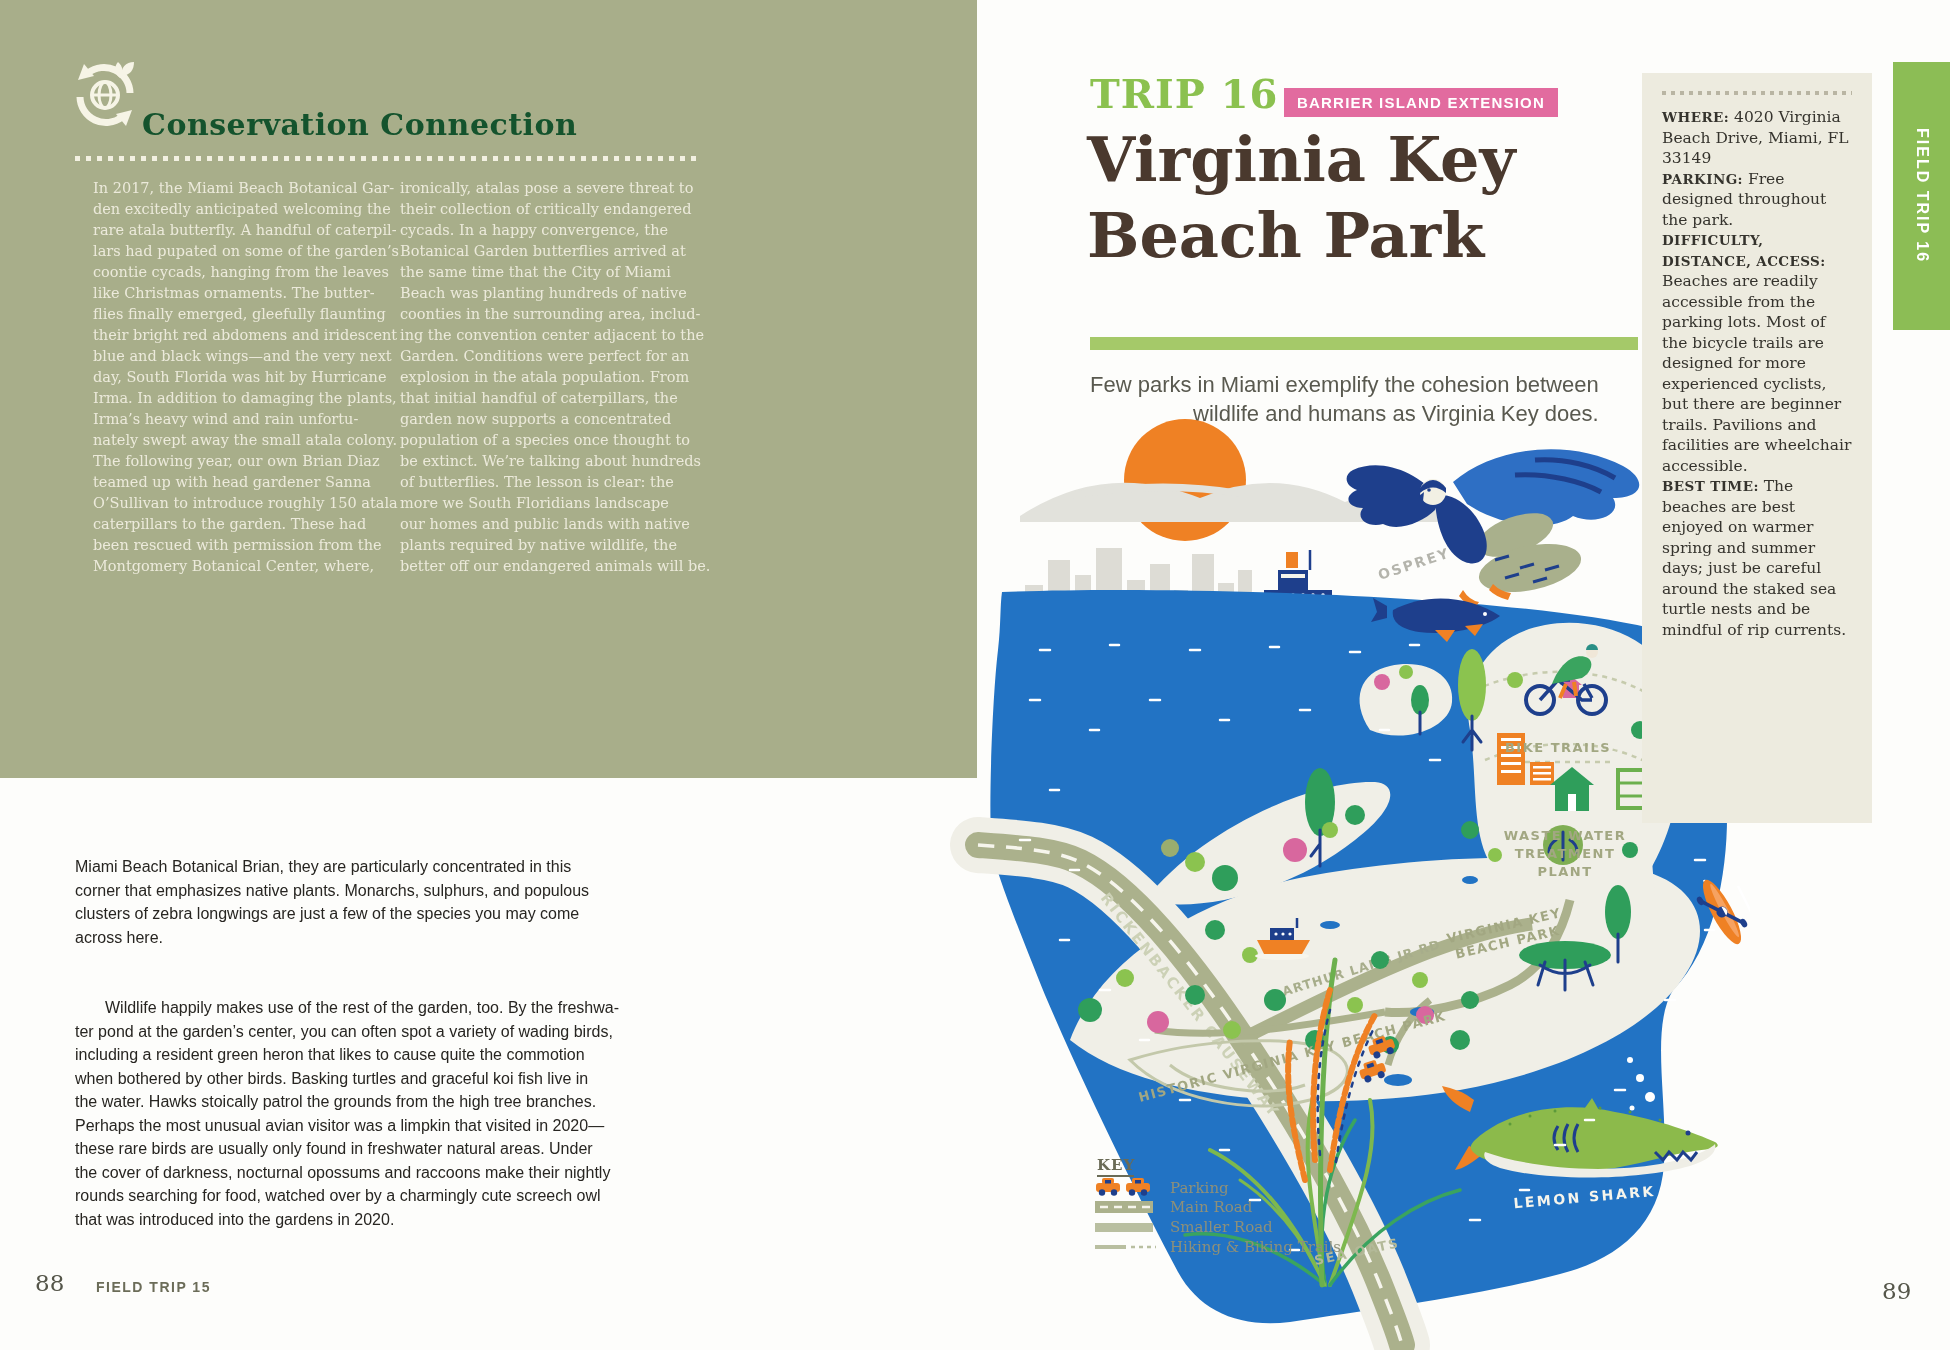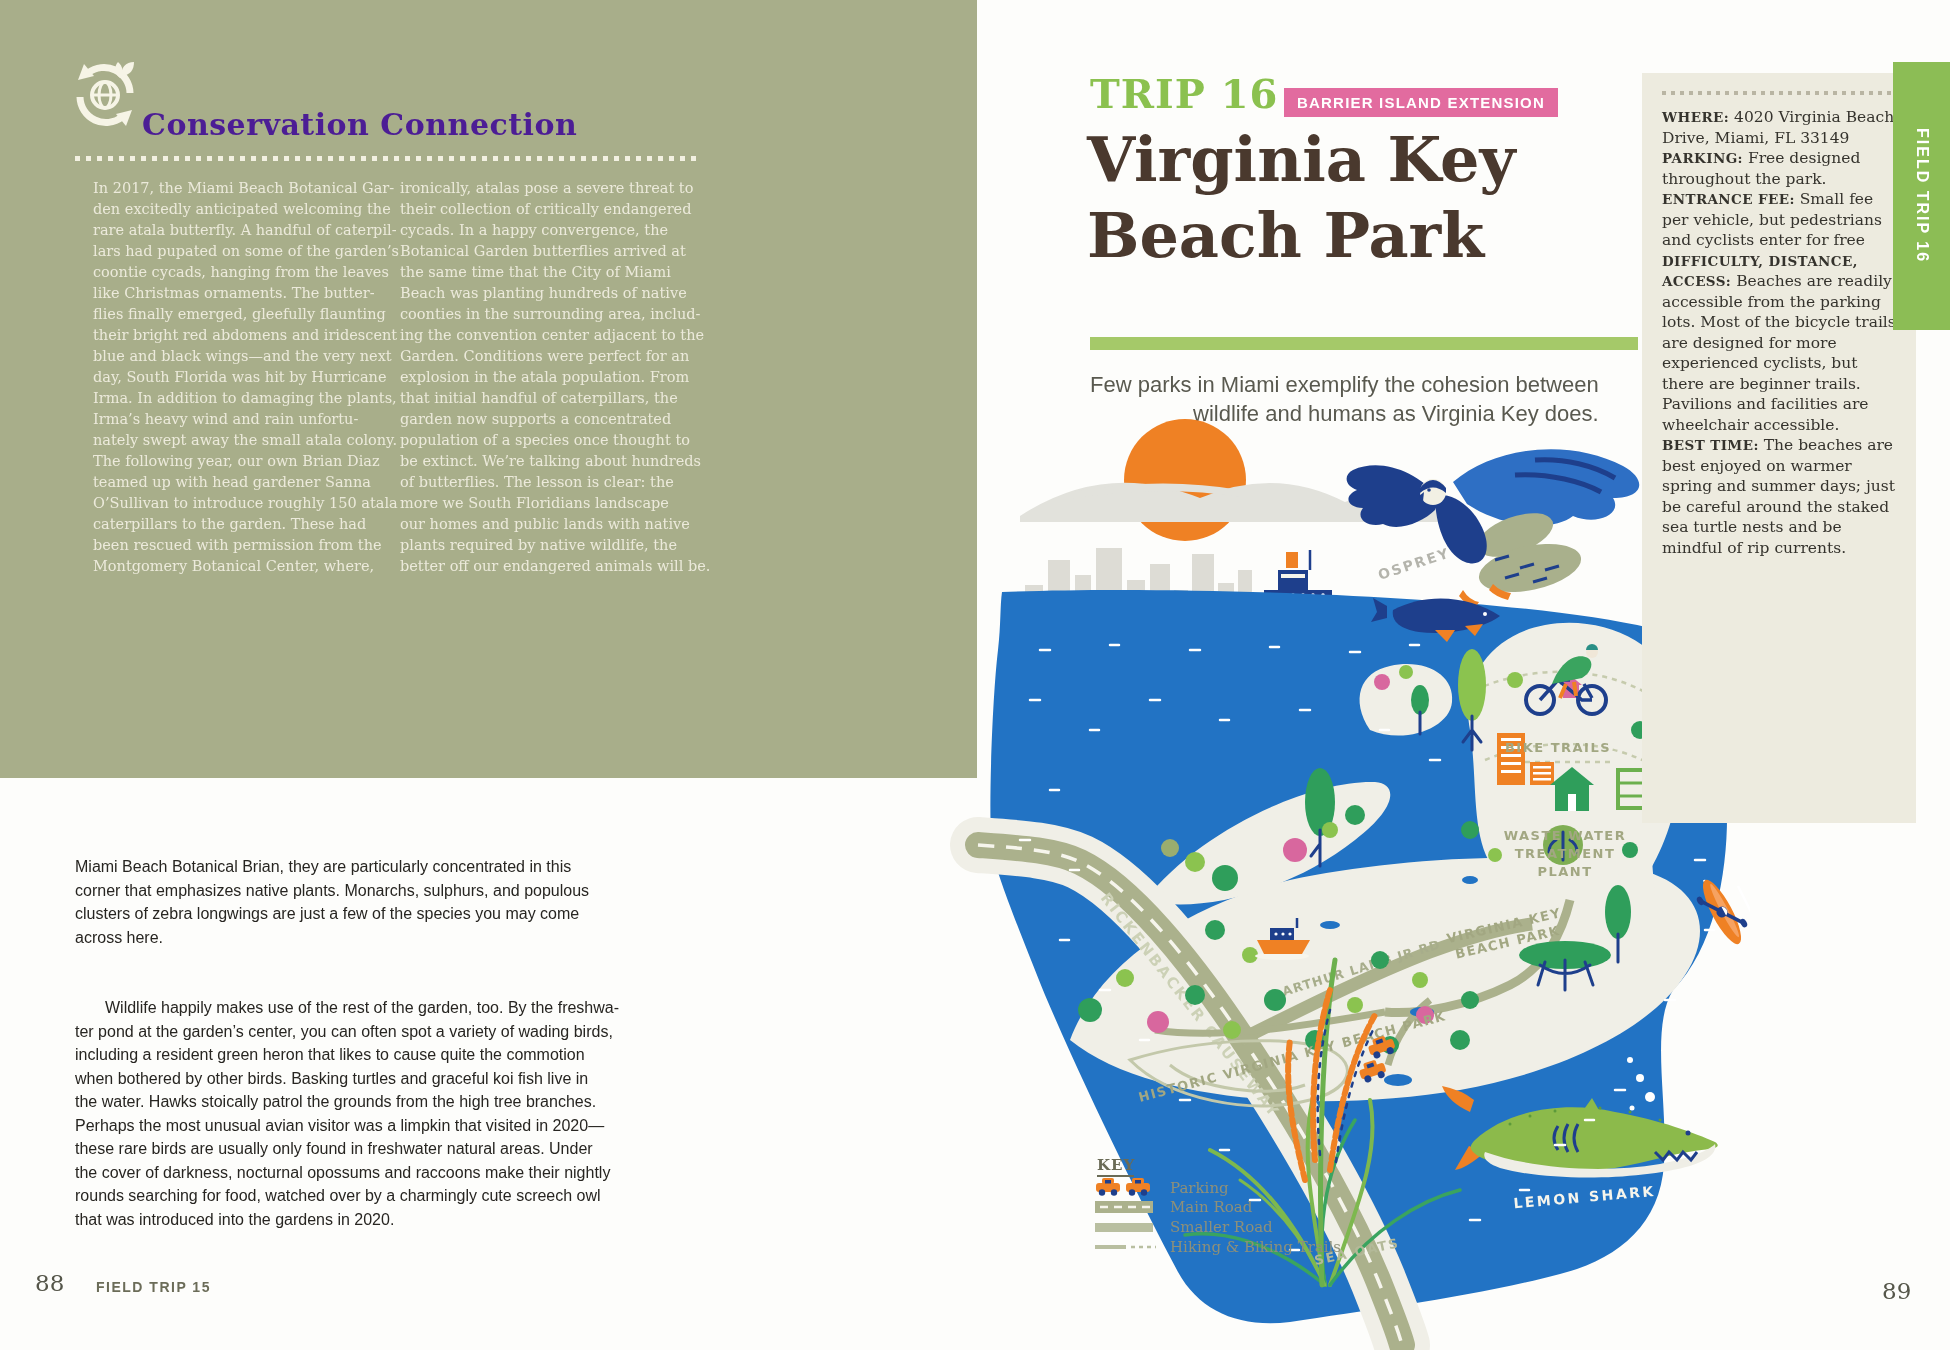--- a/index.html
+++ b/index.html
@@ -3,42 +3,42 @@
 <meta charset="utf-8">
 <style>
   html,body{margin:0;padding:0;}
   body{width:1950px;height:1350px;position:relative;background:#fdfdfb;overflow:hidden;
        font-family:"Liberation Sans",sans-serif;}
   .abs{position:absolute;}
 
   
   .green-box{left:0;top:0;width:977px;height:778px;background:#a8ae8a;}
   .cc-icon{left:70px;top:60px;width:70px;height:70px;}
-  .cc-title{left:142px;top:108px;font:700 30px/34px "DejaVu Serif",serif;color:#4c1d95;letter-spacing:.5px;}
+  .cc-title{left:142px;top:108px;font:700 30px/34px "DejaVu Serif",serif;color:#14532d;letter-spacing:.5px;}
   .cc-dots{left:75px;top:156px;width:622px;height:5px;
            background:repeating-linear-gradient(90deg,#f3f1e2 0 5px,transparent 5px 11px);}
   .gb-col{white-space:pre;font:400 14.5px/21px "DejaVu Serif",serif;color:#eceadb;}
   .gb-col1{left:93px;top:178px;}
   .gb-col2{left:400px;top:178px;}
   .body-text{left:75px;top:808px;white-space:pre;font:400 16px/23.5px "Liberation Sans",sans-serif;color:#272521;}
   .body-par2{text-indent:30px;}
   .pageno{font:400 23px/23px "DejaVu Serif",serif;color:#55564a;}
   .pn-left{left:35px;top:1272px;}
   .footer-label{left:96px;top:1280px;font:700 14px/14px "Liberation Sans",sans-serif;color:#6b6c58;letter-spacing:1.5px;}
 
   
   .trip-label{left:1090px;top:72px;font:700 40px/44px "DejaVu Serif",serif;color:#8bc14f;letter-spacing:1px;}
   .badge{left:1284px;top:88px;background:#e26b9f;color:#fff;font:700 15px/15px "Liberation Sans",sans-serif;
          letter-spacing:1.2px;padding:7px 13px;}
   .big-title{left:1087px;top:122px;white-space:pre;font:700 62px/76px "DejaVu Serif",serif;color:#4a392e;}
   .green-bar{left:1090px;top:337px;width:548px;height:13px;background:#a5c969;}
   .intro{left:1090px;top:370px;white-space:pre;font:400 22px/29px "Liberation Sans",sans-serif;color:#59594f;text-align:right;}
 
   
-  .sidebar{left:1642px;top:73px;width:274px;height:750px;background:#edebdf;box-sizing:border-box;
+  .sidebar{left:1642px;top:73px;width:230px;height:750px;background:#edebdf;box-sizing:border-box;
            padding:18px 20px 0 20px;z-index:5;}
   .sb-dots{height:4px;margin-bottom:12px;
            background:repeating-linear-gradient(90deg,#b9b5a3 0 4px,transparent 4px 9px);}
   .sb-entry{margin:0;font:400 15.5px/20.5px "DejaVu Serif",serif;color:#35332d;}
   .sb-label{font:700 13.5px/20.5px "DejaVu Serif",serif;letter-spacing:.4px;}
   .side-tab{left:1893px;top:62px;width:57px;height:268px;background:#8cbd55;z-index:5;
             display:flex;align-items:center;justify-content:center;}
   .side-tab span{writing-mode:vertical-rl;font:700 16px/16px "Liberation Sans",sans-serif;
                  color:#fff;letter-spacing:2px;}
   .pn-right{left:1882px;top:1280px;}
@@ -470,21 +470,20 @@
 <div class="abs big-title">Virginia Key
 Beach Park</div>
 <div class="abs green-bar"></div>
 <div class="abs intro">Few parks in Miami exemplify the cohesion between
 wildlife and humans as Virginia Key does.</div>
 
 <div class="abs sidebar">
   <div class="sb-dots"></div>
   <p class="sb-entry"><b class="sb-label">WHERE:</b> <span>4020 Virginia Beach Drive, Miami, FL 33149</span></p>
   <p class="sb-entry"><b class="sb-label">PARKING:</b> <span>Free designed throughout the park.</span></p>
-  <p class="sb-entry"><b class="sb-label">ENTRANCE FEE:</b> <span>Small fee per vehicle, but pedestrians and cyclists enter for free</span></p>
   <p class="sb-entry"><b class="sb-label">DIFFICULTY, DISTANCE, ACCESS:</b> <span>Beaches are readily accessible from the parking lots. Most of the bicycle trails are designed for more experienced cyclists, but there are beginner trails. Pavilions and facilities are wheelchair accessible.</span></p>
   <p class="sb-entry"><b class="sb-label">BEST TIME:</b> <span>The beaches are best enjoyed on warmer spring and summer days; just be careful around the staked sea turtle nests and be mindful of rip currents.</span></p>
 </div>
 
 <div class="abs side-tab">
   <span>FIELD TRIP 16</span>
 </div>
 
 <div class="abs pageno pn-right">89</div>
 

